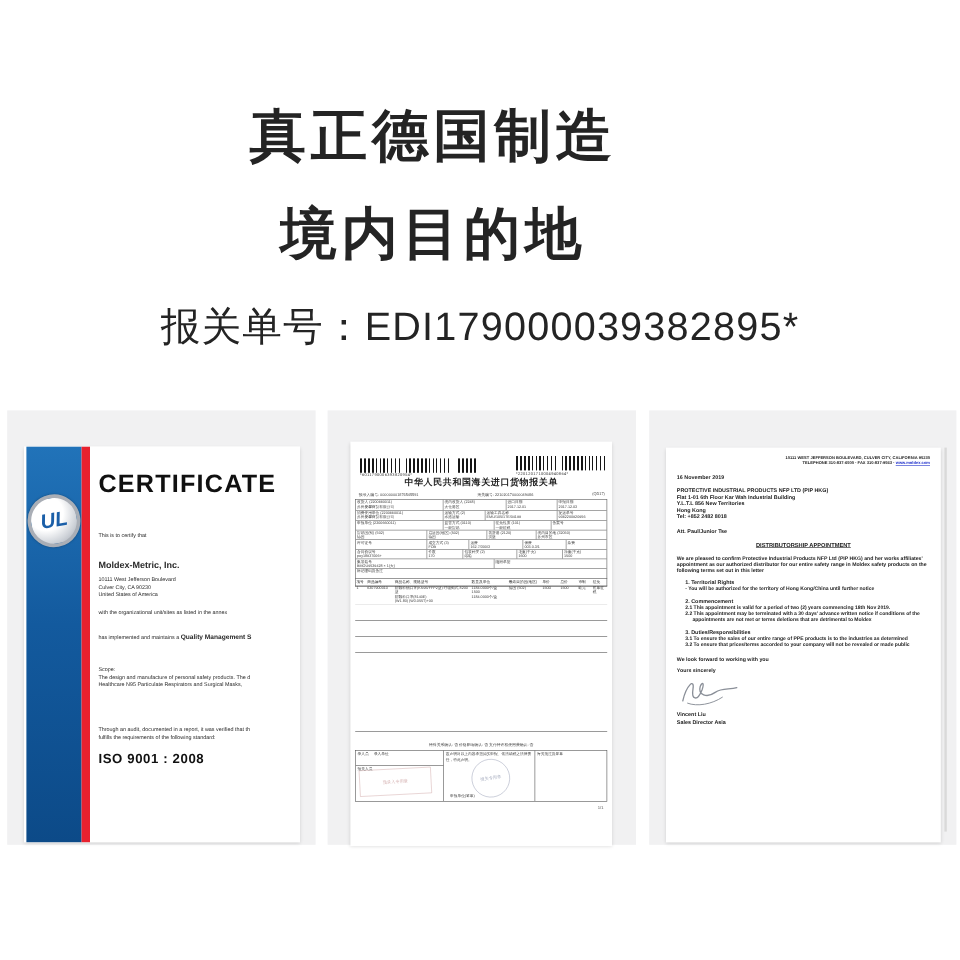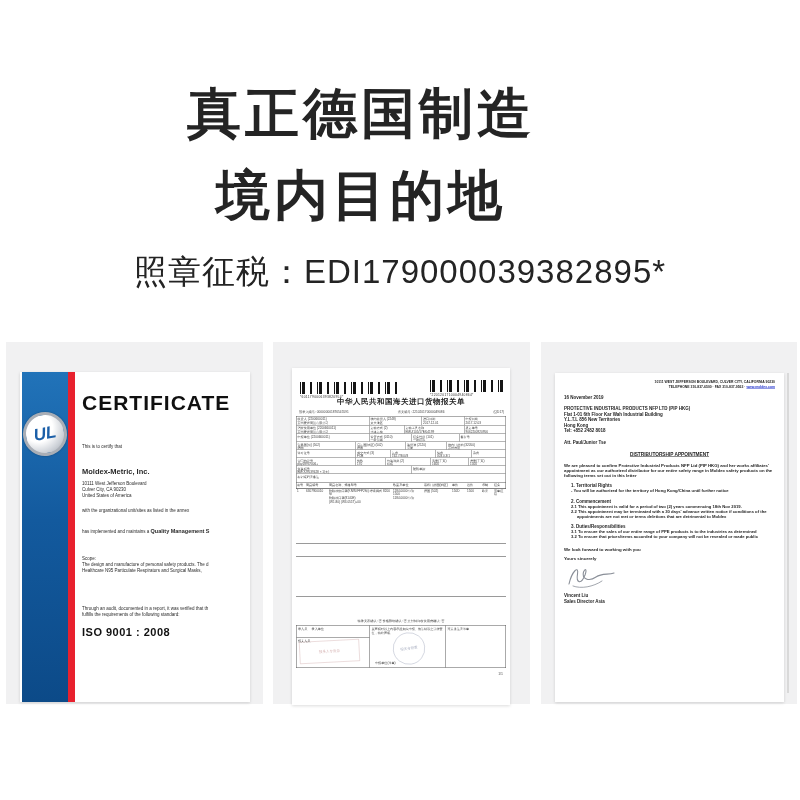--- a/index.html
+++ b/index.html
@@ -2,21 +2,21 @@
 <html><head>
 <meta charset="utf-8">
 <style>
   * { margin:0; padding:0; box-sizing:border-box; }
   html,body { background:#fff; }
   body { font-family:"Liberation Sans","DejaVu Sans",sans-serif; }
   .canvas { position:relative; width:800px; height:800px; background:#fff; overflow:hidden; margin:0 auto; }
 
   
   .headline { position:absolute; left:0; top:72px; width:722px; text-align:center; color:#242424;
-              font-weight:bold; font-size:54px; line-height:82px; letter-spacing:4px; }
+              font-weight:bold; font-size:47px; line-height:82px; letter-spacing:4px; }
   .subline  { position:absolute; left:0; top:250px; width:800px; text-align:center; color:#242424;
               font-size:33px; font-weight:500; letter-spacing:1px; }
 
   
   .card { position:absolute; top:342px; width:257px; height:362px; background:#f1f1f2; }
   .card1 { left:6px; } .card2 { left:273px; } .card3 { left:541px; width:256px; }
   .page { position:absolute; background:#fff; box-shadow:0 1px 3px rgba(0,0,0,.14); overflow:hidden; }
 
   .shrink { transform:scale(.5); transform-origin:0 0; }
 
@@ -88,21 +88,21 @@
 </style>
 </head>
 <body>
 
 <div class="canvas">
 
   <div class="headline">
     <div>真正德国制造</div>
     <div>境内目的地</div>
   </div>
-  <div class="subline">照章征税：EDI179000039382895*</div>
+  <div class="subline">报关单号：EDI179000039382895*</div>
 
   <div class="card card1">
     <div class="page cert-page">
       <div class="cert-band"></div>
       <div class="cert-red"></div>
       <div class="ul-logo">
           <span>UL</span>
         </div>
       <div class="cert-body shrink">
         <div class="cert-title">CERTIFICATE</div>

